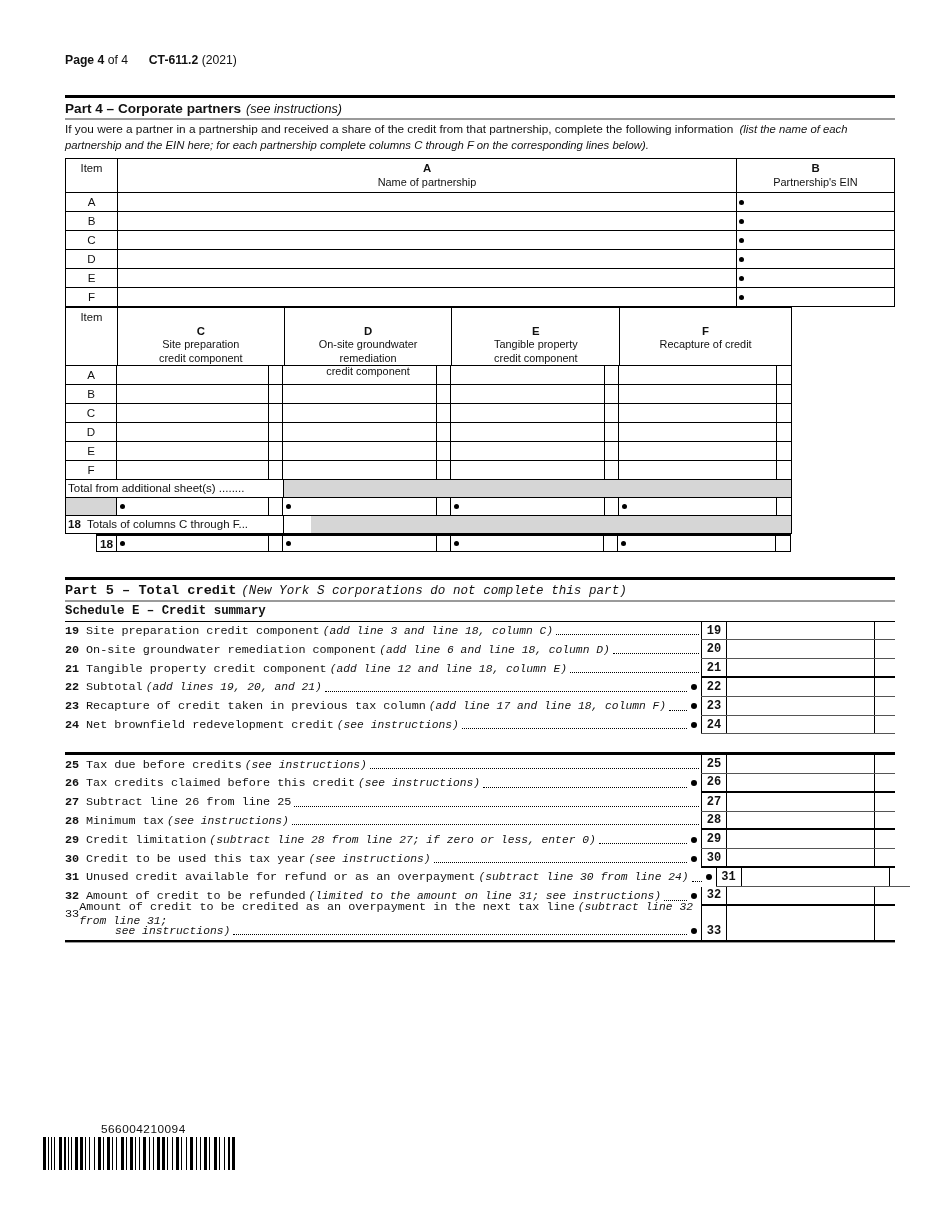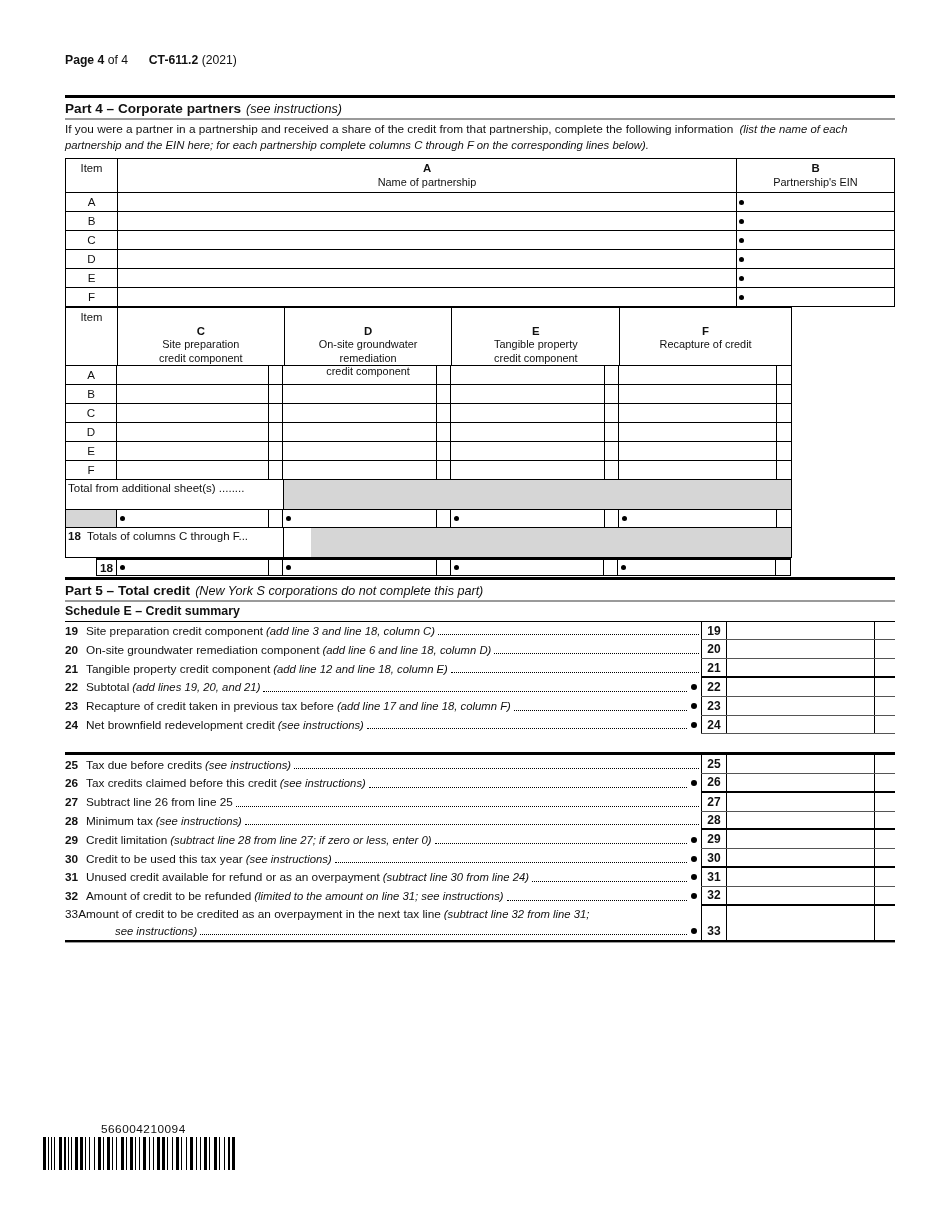--- a/index.html
+++ b/index.html
@@ -45,36 +45,36 @@
   .t2-hdr { display:flex; height:58px; border-bottom:1px solid #000; }
   .t2-hdr .item { width:51px; text-align:center; font-size:11.3px; padding-top:3px; }
   .t2-hdr .colh { text-align:center; font-size:10.9px; line-height:13.5px; padding-top:3px; border-left:1px solid #000; white-space:pre-line; }
   .w-c { width:167px; } .w-d { width:168px; } .w-e { width:168px; } .w-f { width:172px; }
   .t2-row { display:flex; height:19px; border-bottom:1px solid #000; }
   .t2-row .item { width:51px; text-align:center; font-size:11.6px; padding-top:2px; border-right:1px solid #000; }
   .amt  { display:flex; align-items:center; padding-left:3px; }
   .m-c { width:151px; } .m-d { width:153px; } .m-e { width:153px; } .m-f { width:157px; }
   .cts { width:15px; border-left:1px solid #000; border-right:1px solid #000; }
   .cts.last { border-right:none; }
-  .t2-gray { display:flex; height:30px; border-bottom:1px solid #000; }
+  .t2-gray { display:flex; height:18px; border-bottom:1px solid #000; }
   .t2-gray .lbl { width:218px; font-size:11.5px; padding:2px 0 0 2px; border-right:1px solid #000; white-space:nowrap; }
   .t2-gray .shade { flex:1; background:#d6d6d6; }
   .t2-dotrow { display:flex; height:18px; border-bottom:1px solid #000; }
   .t2-dotrow .item { width:51px; background:#d6d6d6; border-right:1px solid #000; }
   .t2-thickbtm { border-bottom:1.5px solid #000;gap:27px; }
   .t2-final { width:695px; margin-left:31px; display:flex; height:18px;
               border-left:1.5px solid #000; border-right:1.5px solid #000;
               border-top:2px solid #000; border-bottom:1.5px solid #000; }
   .t2-final .n18 { width:20px; text-align:center; font-weight:bold; font-size:11.8px; padding-top:1px; border-right:1px solid #000; }
   .t2-final .m-c { width:151px; }
 
   .cdot { width:5px; height:5px; border-radius:50%; background:#000; flex:0 0 auto; }
 
   
-  .part5 { top:577px; }
+  .part5 { top:577px;font-family:Liberation Mono, monospace; }
   .srow { display:flex; align-items:center; height:18.8px; font-size:11.8px; }
   .srow .lnum { width:21px; font-weight:bold; flex:0 0 auto; }
   .srow .ltxt { white-space:nowrap; }
   .leader { flex:1; border-bottom:1.6px dotted #000; align-self:flex-end; margin:0 2px 5px 3px; min-width:10px; }
   .bdot { width:6px; height:6px; border-radius:50%; background:#000; flex:0 0 auto; margin:0 4px 0 2px; }
   .boxes { display:flex; align-self:stretch; border-bottom:1px solid #555; flex:0 0 auto; }
   .boxes.thick { border-bottom:2.5px solid #000; }
   .boxes.none { border-bottom:none; }
   .numbox { width:26px; border-left:1.5px solid #000; border-right:1.5px solid #000;
             display:flex; align-items:center; justify-content:center; font-weight:bold; font-size:12px; }
@@ -366,21 +366,21 @@
     <span class="leader"></span>
     <span class="bdot"></span>
     <div class="boxes">
       <span class="numbox">22</span>
       <span class="amount"></span>
       <span class="centsc"></span>
     </div>
   </div>
   <div class="srow">
     <span class="lnum">23</span>
-    <span class="ltxt"><span>Recapture of credit taken in previous tax before</span><span class="it">(add line 17 and line 18, column F)</span></span>
+    <span class="ltxt"><span>Recapture of credit taken in previous tax column</span><span class="it">(add line 17 and line 18, column F)</span></span>
     <span class="leader"></span>
     <span class="bdot"></span>
     <div class="boxes">
       <span class="numbox">23</span>
       <span class="amount"></span>
       <span class="centsc"></span>
     </div>
   </div>
   <div class="srow">
     <span class="lnum">24</span>

